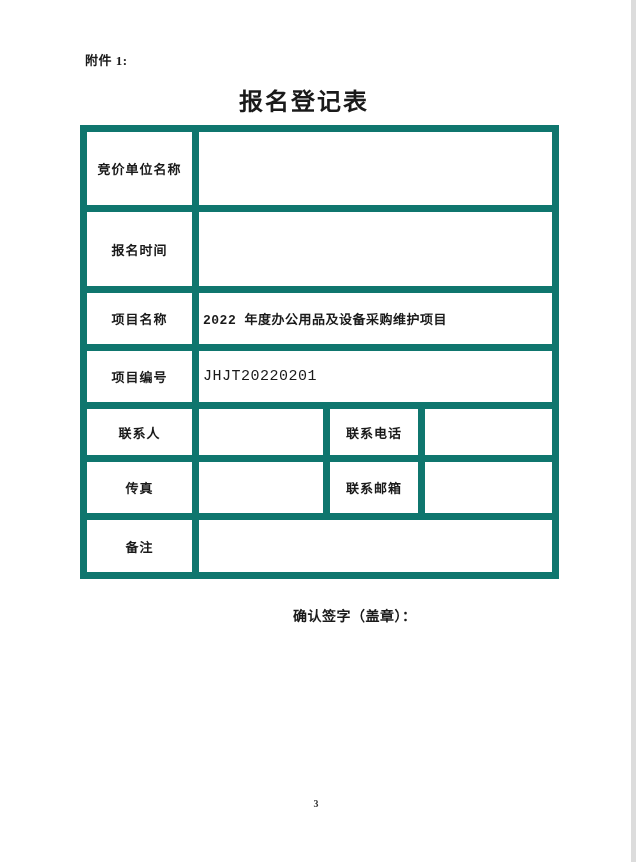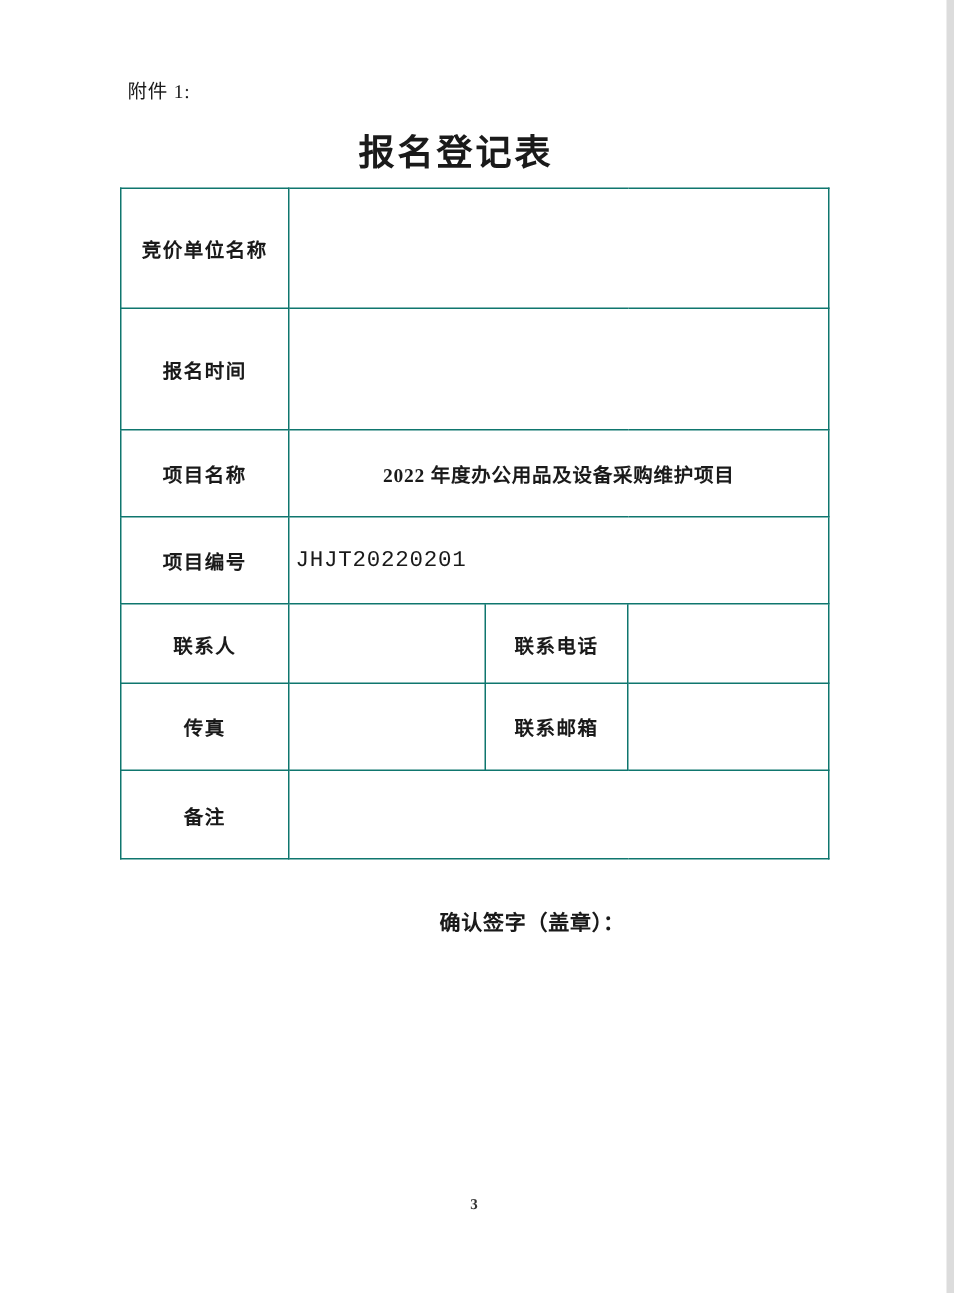--- a/index.html
+++ b/index.html
@@ -22,21 +22,21 @@
     right: 0;
     width: 5px;
     height: 862px;
     background: #dcdcdc;
   }
   .attachment {
     position: absolute;
     left: 85px;
     top: 50px;
     font-size: 13px;
-    font-weight: normal;
+    font-weight: bold;
     letter-spacing: 0.5px;
   }
   .doc-title {
     position: absolute;
     left: 68px;
     top: 82px;
     width: 472px;
     margin: 0;
     text-align: center;
     font-size: 24px;
@@ -45,34 +45,34 @@
   }
   table.form-table {
     position: absolute;
     left: 80px;
     top: 125px;
     width: 472px;
     border-collapse: collapse;
     table-layout: fixed;
   }
   .form-table td {
-    border: 1px solid #0f766e;
+    border: 7px solid #0f766e;
     vertical-align: middle;
     padding: 2px 4px;
     font-size: 13px;
   }
   .form-table td.label {
     text-align: center;
     font-weight: bold;
     letter-spacing: 1px;
   }
   .form-table td.value-center {
-    text-align: center;
     font-weight: bold;
     letter-spacing: 0.5px;
+    font-family: Liberation Mono, monospace;
   }
   .form-table td.value-serif {
     text-align: left;
     font-weight: normal;
     font-family: Liberation Mono, monospace;
     font-size: 15px;
     letter-spacing: 0.5px;
   }
   .signature-block {
     position: absolute;

